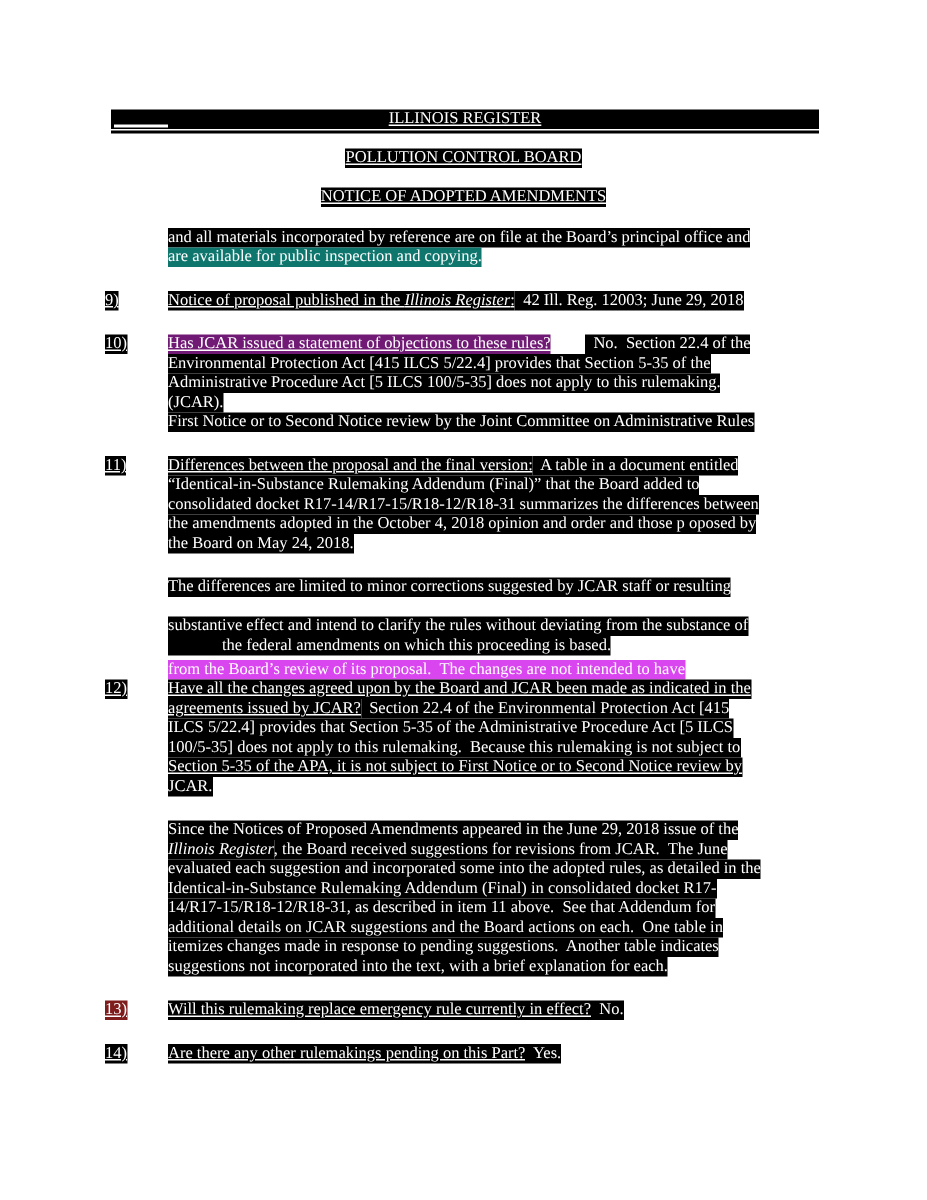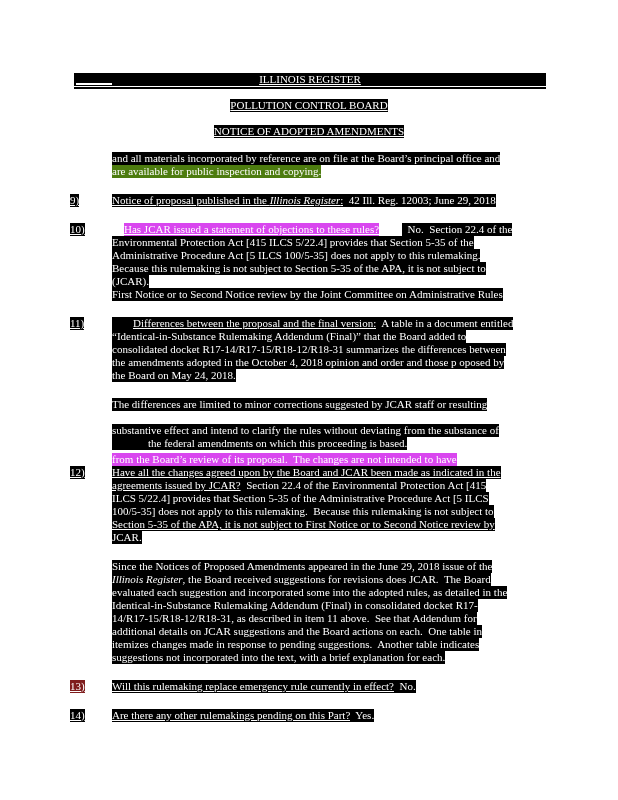--- a/index.html
+++ b/index.html
@@ -40,45 +40,44 @@
   <div class="center-head head-1">
     <span class="hl u" style="background: rgb(0, 0, 0); color: rgb(255, 255, 255);">POLLUTION CONTROL BOARD</span>
   </div>
 
   <div class="center-head head-2">
     <span class="hl u" style="background: rgb(0, 0, 0); color: rgb(255, 255, 255);">NOTICE OF ADOPTED AMENDMENTS</span>
   </div>
 
   <div class="intro" id="intro">
       <div class="line"><span class="hl" style="background: rgb(0, 0, 0); color: rgb(255, 255, 255);">and all materials incorporated by reference are on file at the Board’s principal office and</span></div>
-      <div class="line"><span class="hl" style="background: #4d7c0f; color: rgb(255, 255, 255);">are available for public inspection and copying.</span></div>
+      <div class="line"><span class="hl" style="background: #0f766e; color: rgb(255, 255, 255);">are available for public inspection and copying.</span></div>
     </div>
 
   <div id="content-blocks">
       <div class="block-row">
         <div class="num-col"><span class="hl u" style="background: rgb(0, 0, 0); color: rgb(255, 255, 255);">9)</span></div>
         <div class="text-col">
           <div class="line"><span class="hl u" style="background: rgb(0, 0, 0); color: rgb(255, 255, 255);">Notice of proposal published in the </span><span class="hl u i" style="background: rgb(0, 0, 0); color: rgb(255, 255, 255);">Illinois Register</span><span class="hl u" style="background: rgb(0, 0, 0); color: rgb(255, 255, 255);">:</span><span class="hl" style="background: rgb(0, 0, 0); color: rgb(255, 255, 255);">  42 Ill. Reg. 12003; June 29, 2018</span></div>
         </div>
       </div>
       <div class="block-row">
         <div class="num-col"><span class="hl u" style="background: rgb(0, 0, 0); color: rgb(255, 255, 255);">10)</span></div>
         <div class="text-col">
-          <div class="line"><span class="hl u" style="background: #d946ef; color: rgb(255, 255, 255); margin-left: 12px;">Has JCAR issued a statement of objections to these rules?</span><span class="hl" style="background: #000000; color: rgb(255, 255, 255); margin-left: 23px;">  No.  Section 22.4 of the</span></div>
+          <div class="line"><span class="hl u" style="background: #701a75; color: rgb(255, 255, 255);">Has JCAR issued a statement of objections to these rules?</span><span class="hl" style="background: #000000; color: rgb(255, 255, 255); margin-left: 23px;">  No.  Section 22.4 of the</span></div>
           <div class="line"><span class="hl" style="background: rgb(0, 0, 0); color: rgb(255, 255, 255);">Environmental Protection Act [415 ILCS 5/22.4] provides that Section 5-35 of the</span></div>
           <div class="line"><span class="hl" style="background: rgb(0, 0, 0); color: rgb(255, 255, 255);">Administrative Procedure Act [5 ILCS 100/5-35] does not apply to this rulemaking.</span></div>
-          <div class="line"><span class="hl" style="background: rgb(0, 0, 0); color: rgb(255, 255, 255);">Because this rulemaking is not subject to Section 5-35 of the APA, it is not subject to</span></div>
           <div class="line"><span class="hl" style="background: rgb(0, 0, 0); color: rgb(255, 255, 255);">(JCAR).</span></div>
           <div class="line"><span class="hl" style="background: rgb(0, 0, 0); color: rgb(255, 255, 255);">First Notice or to Second Notice review by the Joint Committee on Administrative Rules</span></div>
         </div>
       </div>
       <div class="block-row">
         <div class="num-col"><span class="hl u" style="background: rgb(0, 0, 0); color: rgb(255, 255, 255);">11)</span></div>
         <div class="text-col">
-          <div class="line"><span class="hl u" style="background: rgb(0, 0, 0); color: rgb(255, 255, 255); padding-left: 21px;">Differences between the proposal and the final version:</span><span class="hl" style="background: rgb(0, 0, 0); color: rgb(255, 255, 255);">  A table in a document entitled</span></div>
+          <div class="line"><span class="hl u" style="background: rgb(0, 0, 0); color: rgb(255, 255, 255);">Differences between the proposal and the final version:</span><span class="hl" style="background: rgb(0, 0, 0); color: rgb(255, 255, 255);">  A table in a document entitled</span></div>
           <div class="line"><span class="hl" style="background: rgb(0, 0, 0); color: rgb(255, 255, 255);">“Identical-in-Substance Rulemaking Addendum (Final)” that the Board added to</span></div>
           <div class="line"><span class="hl" style="background: rgb(0, 0, 0); color: rgb(255, 255, 255);">consolidated docket R17-14/R17-15/R18-12/R18-31 summarizes the differences between</span></div>
           <div class="line"><span class="hl" style="background: rgb(0, 0, 0); color: rgb(255, 255, 255);">the amendments adopted in the October 4, 2018 opinion and order and those p oposed by</span></div>
           <div class="line"><span class="hl" style="background: rgb(0, 0, 0); color: rgb(255, 255, 255);">the Board on May 24, 2018.</span></div>
         </div>
       </div>
       <div class="block-row">
         <div class="num-col"></div>
         <div class="text-col">
           <div class="line"><span class="hl" style="background: rgb(0, 0, 0); color: rgb(255, 255, 255);">The differences are limited to minor corrections suggested by JCAR staff or resulting</span></div>
@@ -95,21 +94,21 @@
           <div class="line"><span class="hl" style="background: rgb(0, 0, 0); color: rgb(255, 255, 255);">ILCS 5/22.4] provides that Section 5-35 of the Administrative Procedure Act [5 ILCS</span></div>
           <div class="line"><span class="hl" style="background: rgb(0, 0, 0); color: rgb(255, 255, 255);">100/5-35] does not apply to this rulemaking.  Because this rulemaking is not subject to</span></div>
           <div class="line"><span class="hl" style="background: rgb(0, 0, 0); color: rgb(255, 255, 255); text-decoration: underline;">Section 5-35 of the APA, it is not subject to First Notice or to Second Notice review by</span></div>
           <div class="line"><span class="hl" style="background: rgb(0, 0, 0); color: rgb(255, 255, 255);">JCAR.</span></div>
         </div>
       </div>
       <div class="block-row">
         <div class="num-col"></div>
         <div class="text-col">
           <div class="line"><span class="hl" style="background: rgb(0, 0, 0); color: rgb(255, 255, 255);">Since the Notices of Proposed Amendments appeared in the June 29, 2018 issue of the</span></div>
-          <div class="line"><span class="hl i" style="background: rgb(0, 0, 0); color: rgb(255, 255, 255);">Illinois Register</span><span class="hl" style="background: rgb(0, 0, 0); color: rgb(255, 255, 255);">, the Board received suggestions for revisions does JCAR.  The Board</span></div>
+          <div class="line"><span class="hl i" style="background: rgb(0, 0, 0); color: rgb(255, 255, 255);">Illinois Register</span><span class="hl" style="background: rgb(0, 0, 0); color: rgb(255, 255, 255);">, the Board received suggestions for revisions from JCAR.  The June</span></div>
           <div class="line"><span class="hl" style="background: rgb(0, 0, 0); color: rgb(255, 255, 255);">evaluated each suggestion and incorporated some into the adopted rules, as detailed in the</span></div>
           <div class="line"><span class="hl" style="background: rgb(0, 0, 0); color: rgb(255, 255, 255);">Identical-in-Substance Rulemaking Addendum (Final) in consolidated docket R17-</span></div>
           <div class="line"><span class="hl" style="background: rgb(0, 0, 0); color: rgb(255, 255, 255);">14/R17-15/R18-12/R18-31, as described in item 11 above.  See that Addendum for</span></div>
           <div class="line"><span class="hl" style="background: rgb(0, 0, 0); color: rgb(255, 255, 255);">additional details on JCAR suggestions and the Board actions on each.  One table in</span></div>
           <div class="line"><span class="hl" style="background: rgb(0, 0, 0); color: rgb(255, 255, 255);">itemizes changes made in response to pending suggestions.  Another table indicates</span></div>
           <div class="line"><span class="hl" style="background: rgb(0, 0, 0); color: rgb(255, 255, 255);">suggestions not incorporated into the text, with a brief explanation for each.</span></div>
         </div>
       </div>
       <div class="block-row">
         <div class="num-col"><span class="hl u" style="background: #7f1d1d; color: rgb(255, 255, 255);">13)</span></div>

